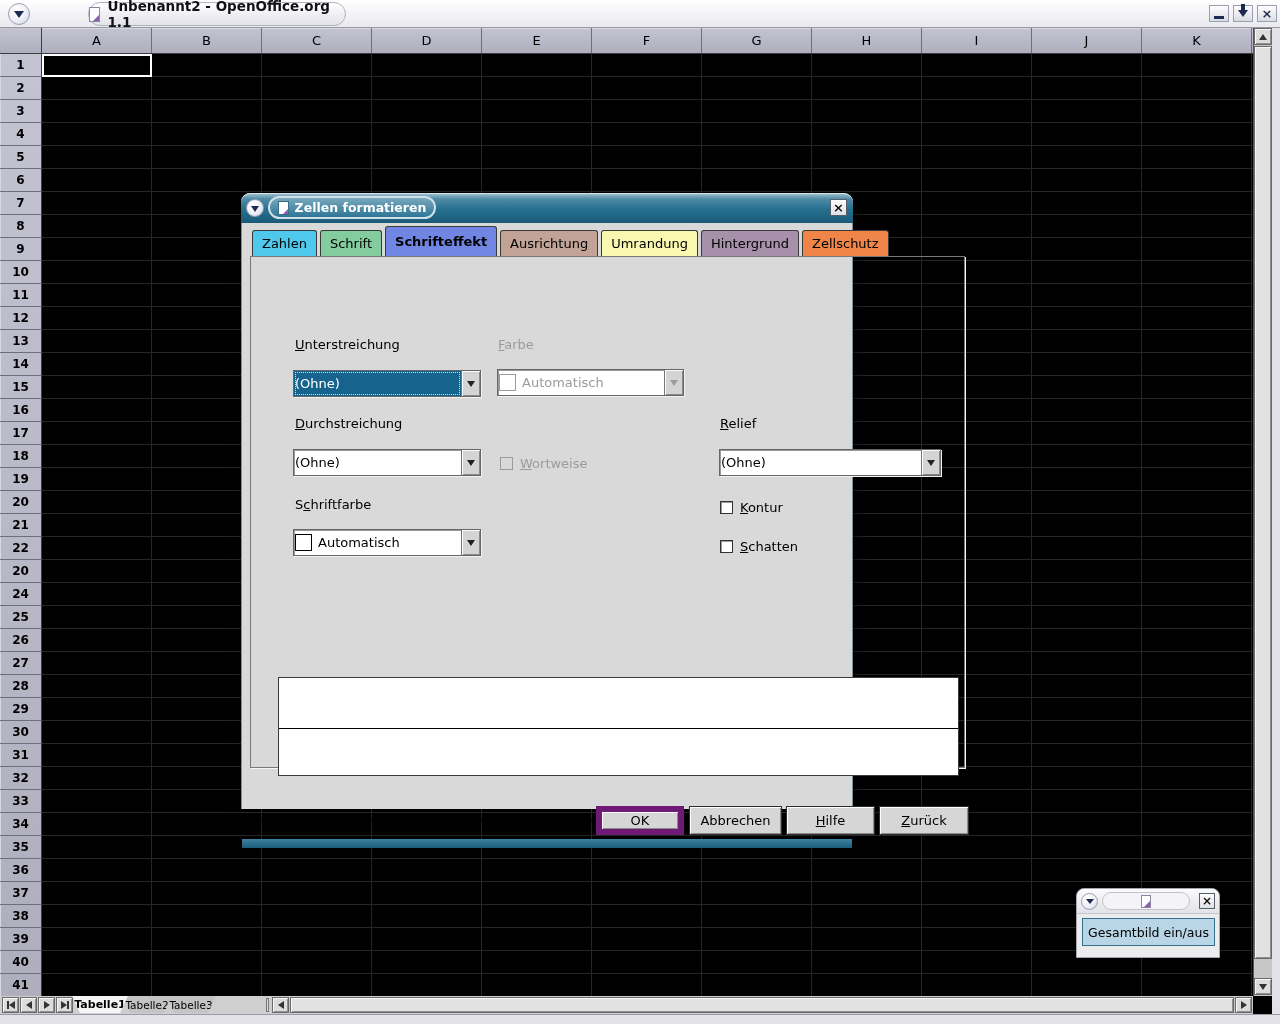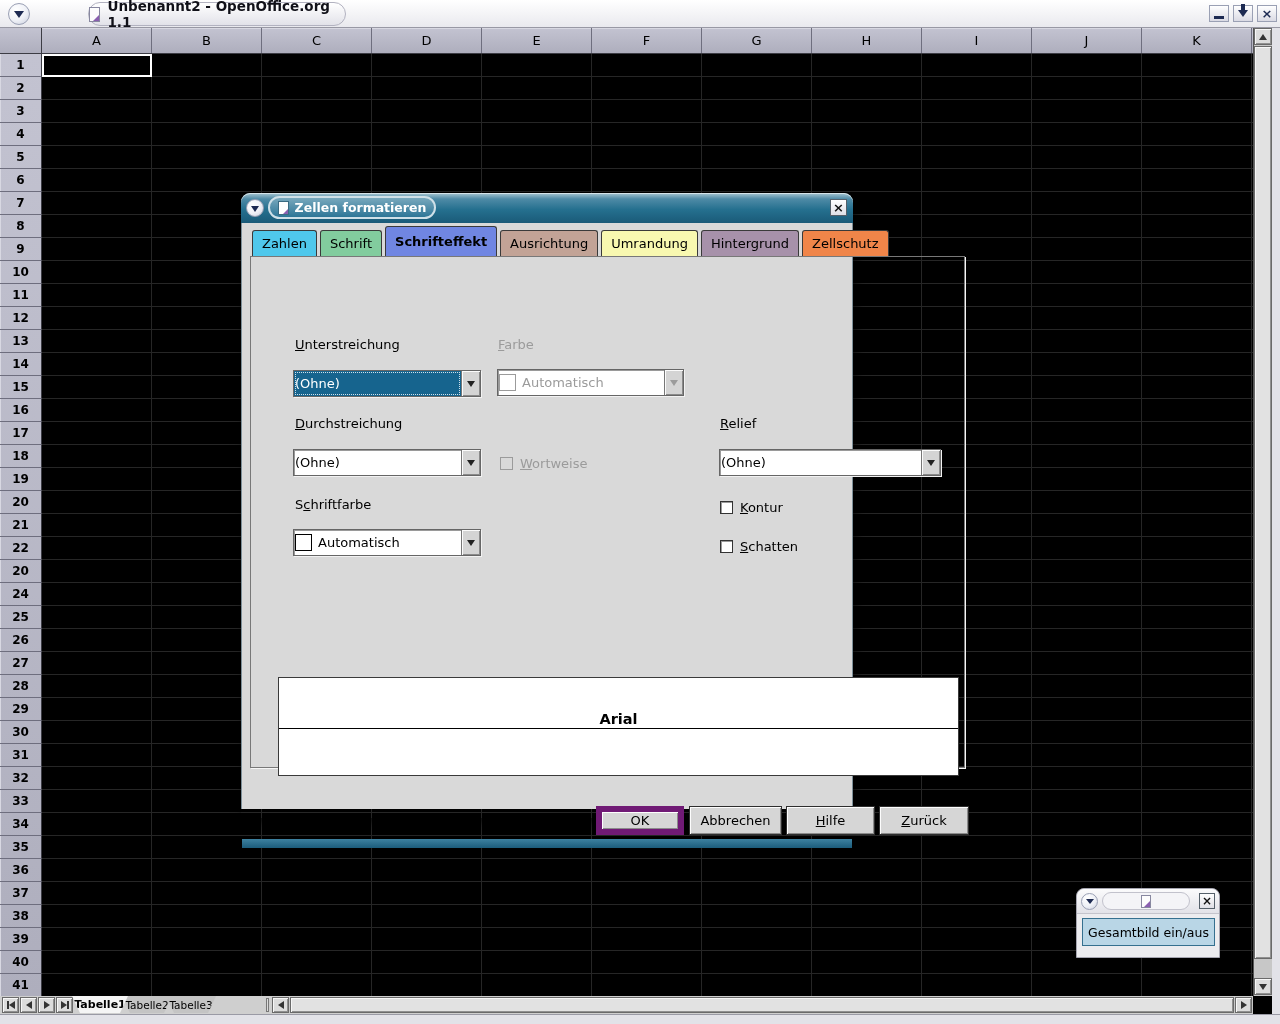--- a/index.html
+++ b/index.html
@@ -343,21 +343,20 @@
         <span><u>K</u>ontur</span>
       </label>
 
       <label class="cb" style="left:469px;top:282px;">
         <span class="box"></span>
         <span><u>S</u>chatten</span>
       </label>
 
       <div class="abs" id="preview">
         <div id="preview-line"></div>
-        <div id="preview-text">Arial</div>
       </div>
     </div>
 
     <button class="dlg-btn default" style="left:354px;width:88px;">OK</button>
     <button class="dlg-btn" style="left:447px;width:93px;">Abbrechen</button>
     <button class="dlg-btn" style="left:544px;width:89px;"><u>H</u>ilfe</button>
     <button class="dlg-btn" style="left:637px;width:90px;"><u>Z</u>urück</button>
 
     <div class="abs" id="dlg-bottom"></div>
   </div>

